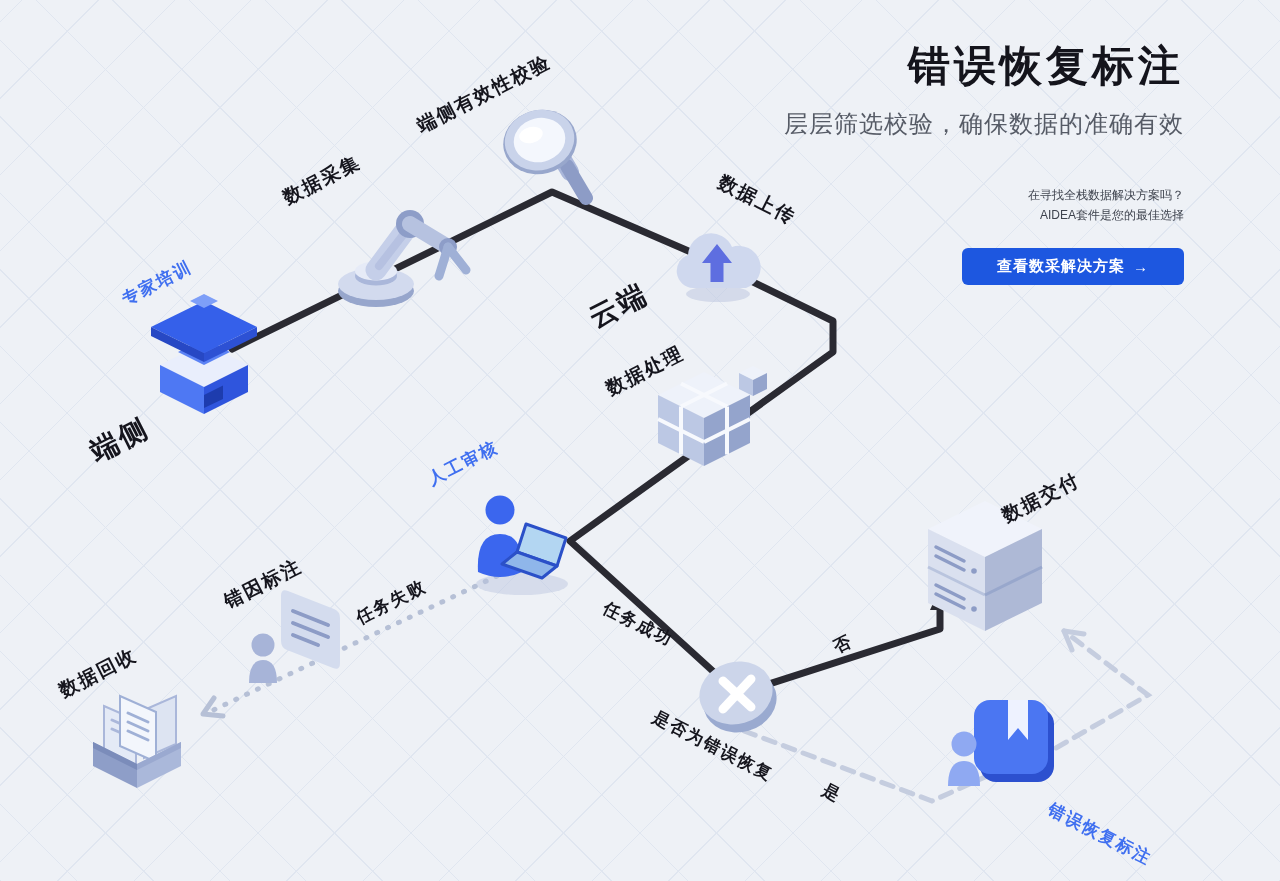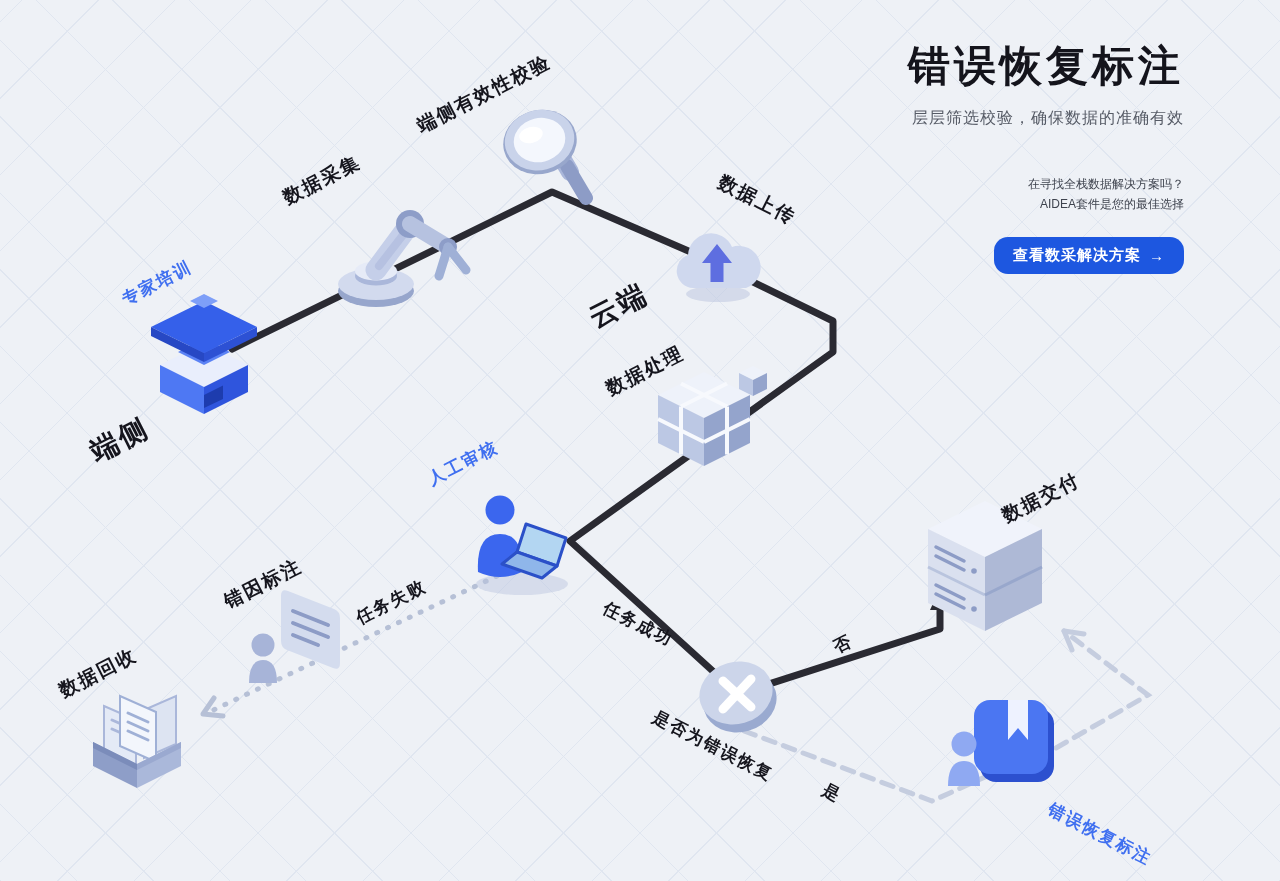--- a/index.html
+++ b/index.html
@@ -25,26 +25,26 @@
   .s17{font-size:17px;}
   .s19{font-size:19px;}
   .stageName{font-size:28px;font-weight:800;letter-spacing:3px;}
   .blue{color:#3f6ff0;}
   .header{
     position:absolute;z-index:4;top:38px;right:96px;width:420px;text-align:right;
   }
   .header h1{
     margin:0 0 14px 0;font-size:42px;font-weight:800;color:#14141c;letter-spacing:4px;
   }
-  .header .sub{margin:0;font-size:16px;color:#565b66;letter-spacing:1px;}
+  .header .sub{margin:0;font-size:24px;color:#565b66;letter-spacing:1px;}
   .pitch{margin:46px 0 0 0;font-size:12px;color:#3e434e;line-height:1.65;}
   .cta{
     margin-top:22px;display:inline-flex;align-items:center;gap:8px;
-    background:#1d57e0;color:#ffffff;border:none;border-radius:14px;
-    padding:9px 19px;font-size:15px;font-weight:600;cursor:pointer;
+    background:#1d57e0;color:#ffffff;border:none;border-radius:6px;
+    padding:9px 35px;font-size:15px;font-weight:600;cursor:pointer;
     font-family:inherit;letter-spacing:1px;
   }
   .cta .arr{font-size:15px;line-height:1;}
 </style>
 </head>
 <body>
 
 <div class="stage">
 
   <svg class="lines" width="1280" height="881" viewBox="0 0 1280 881">

